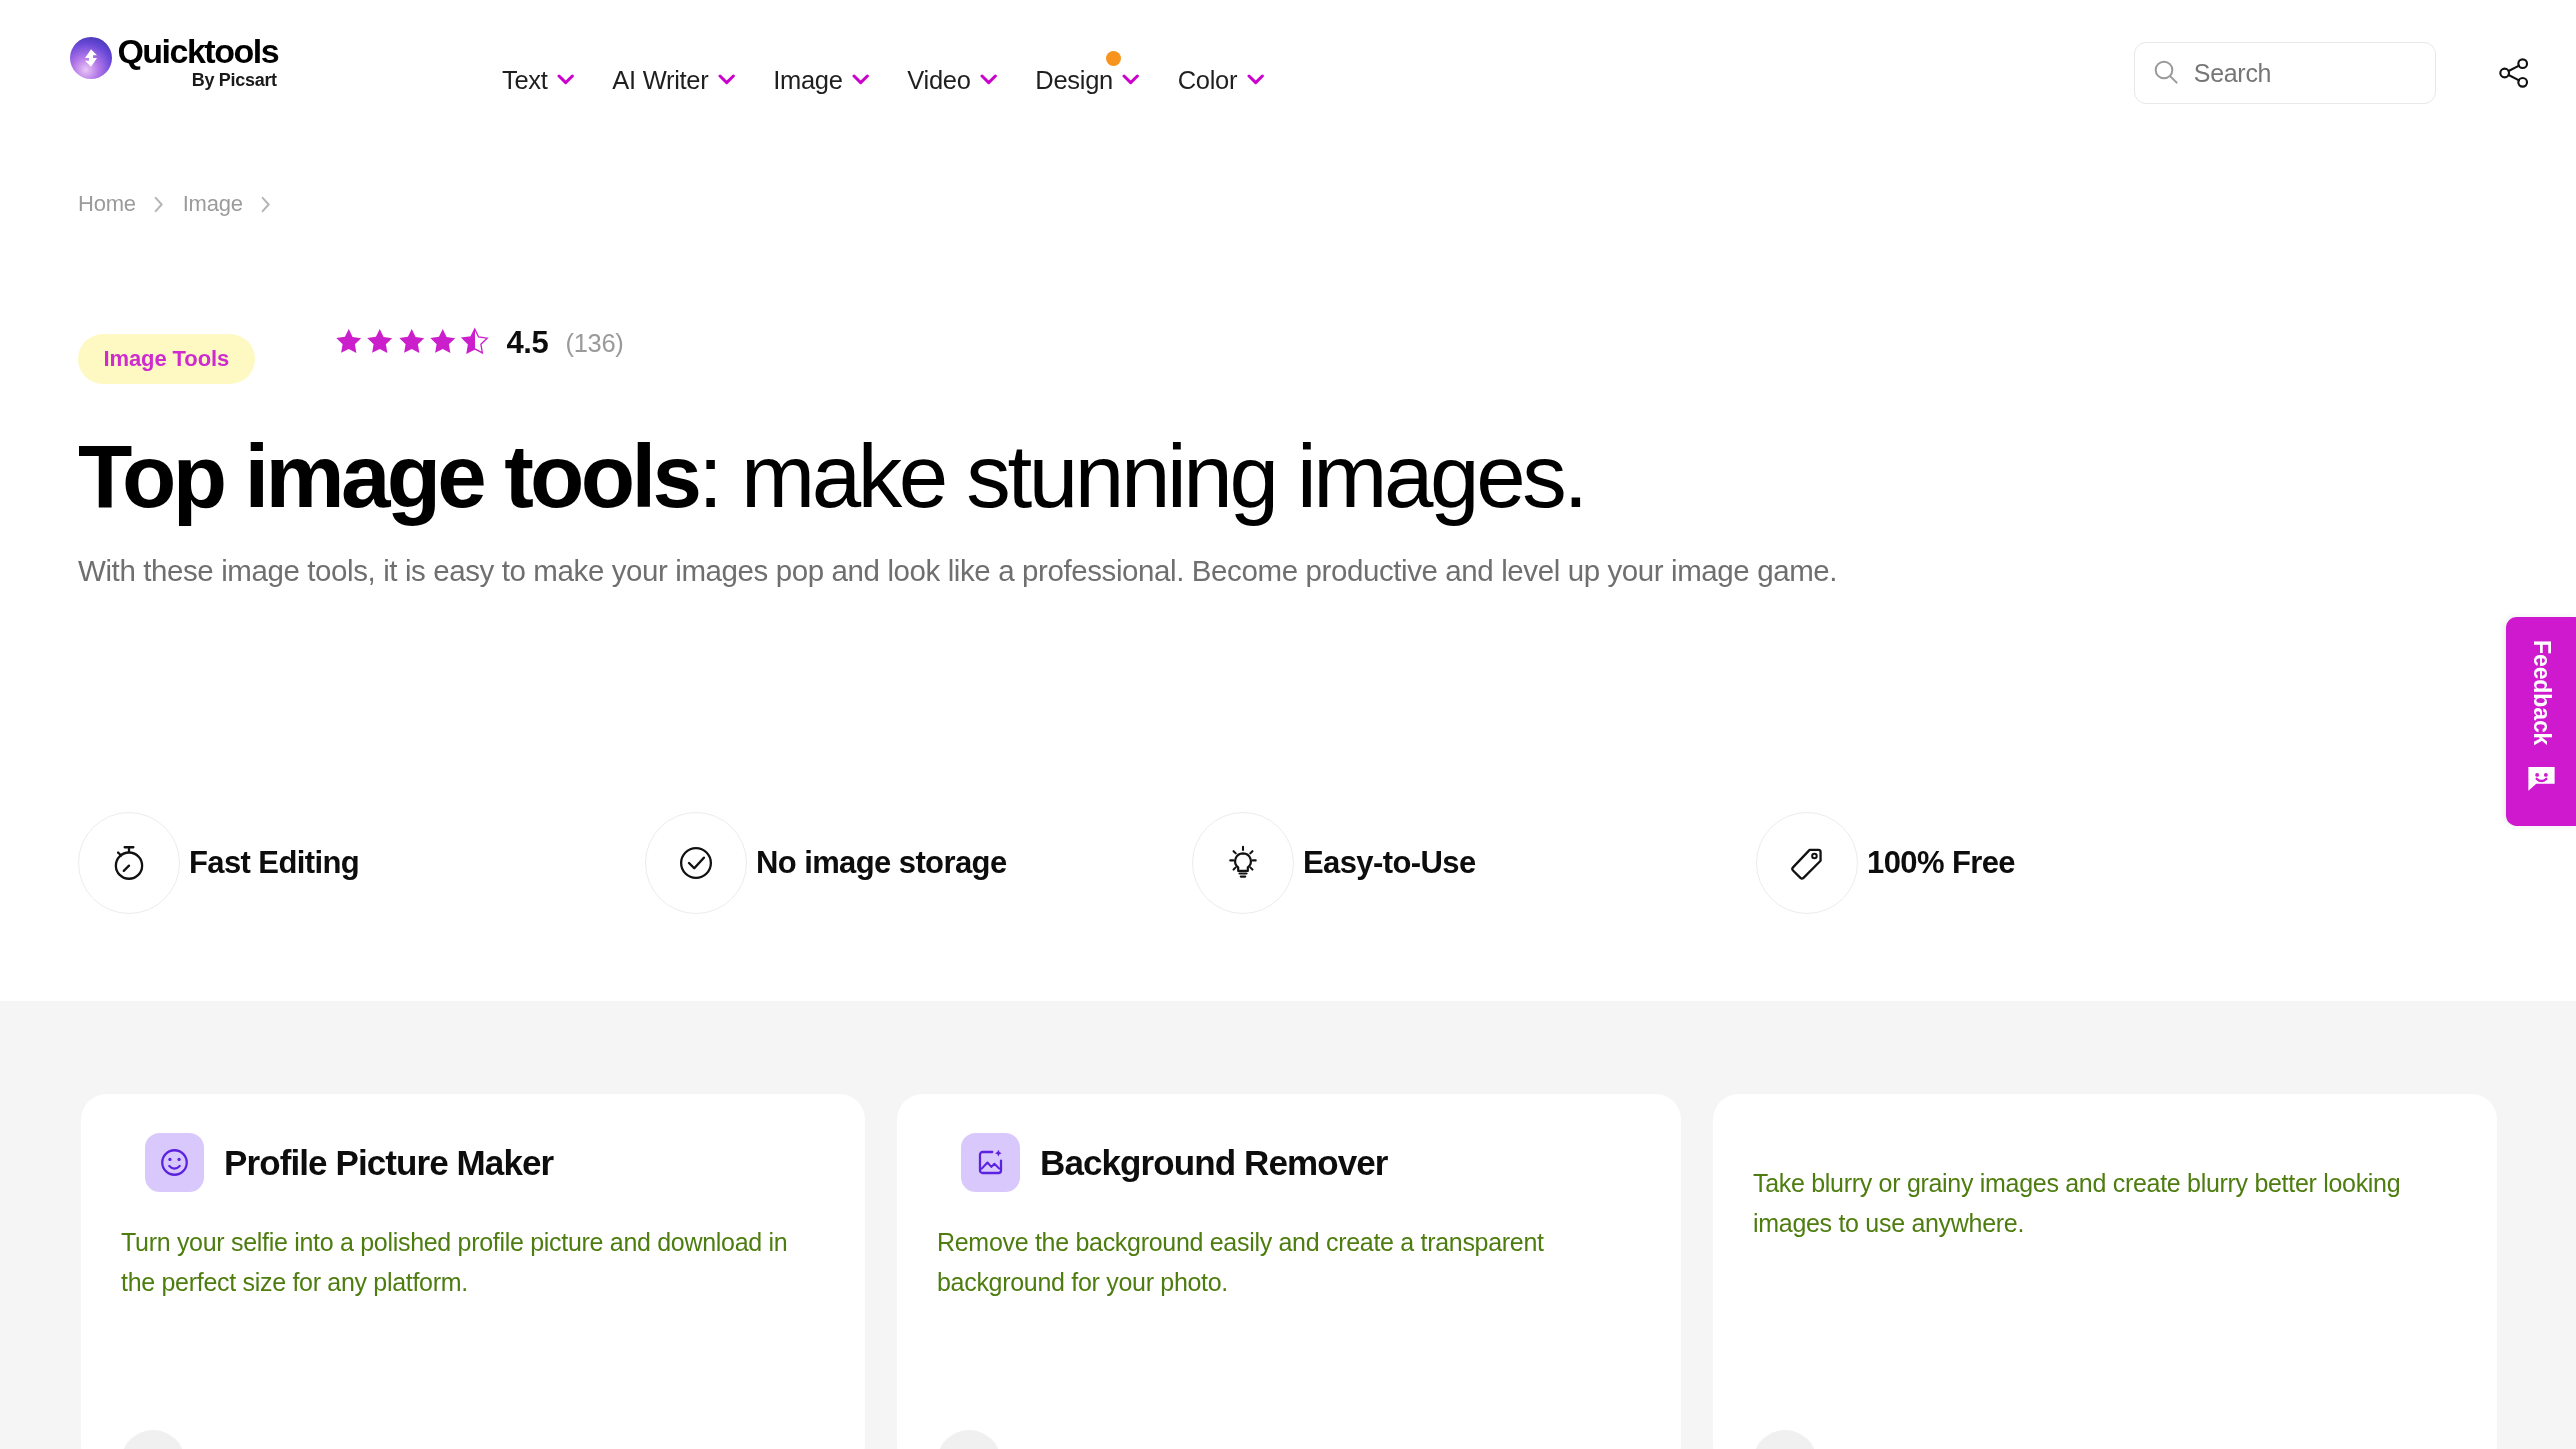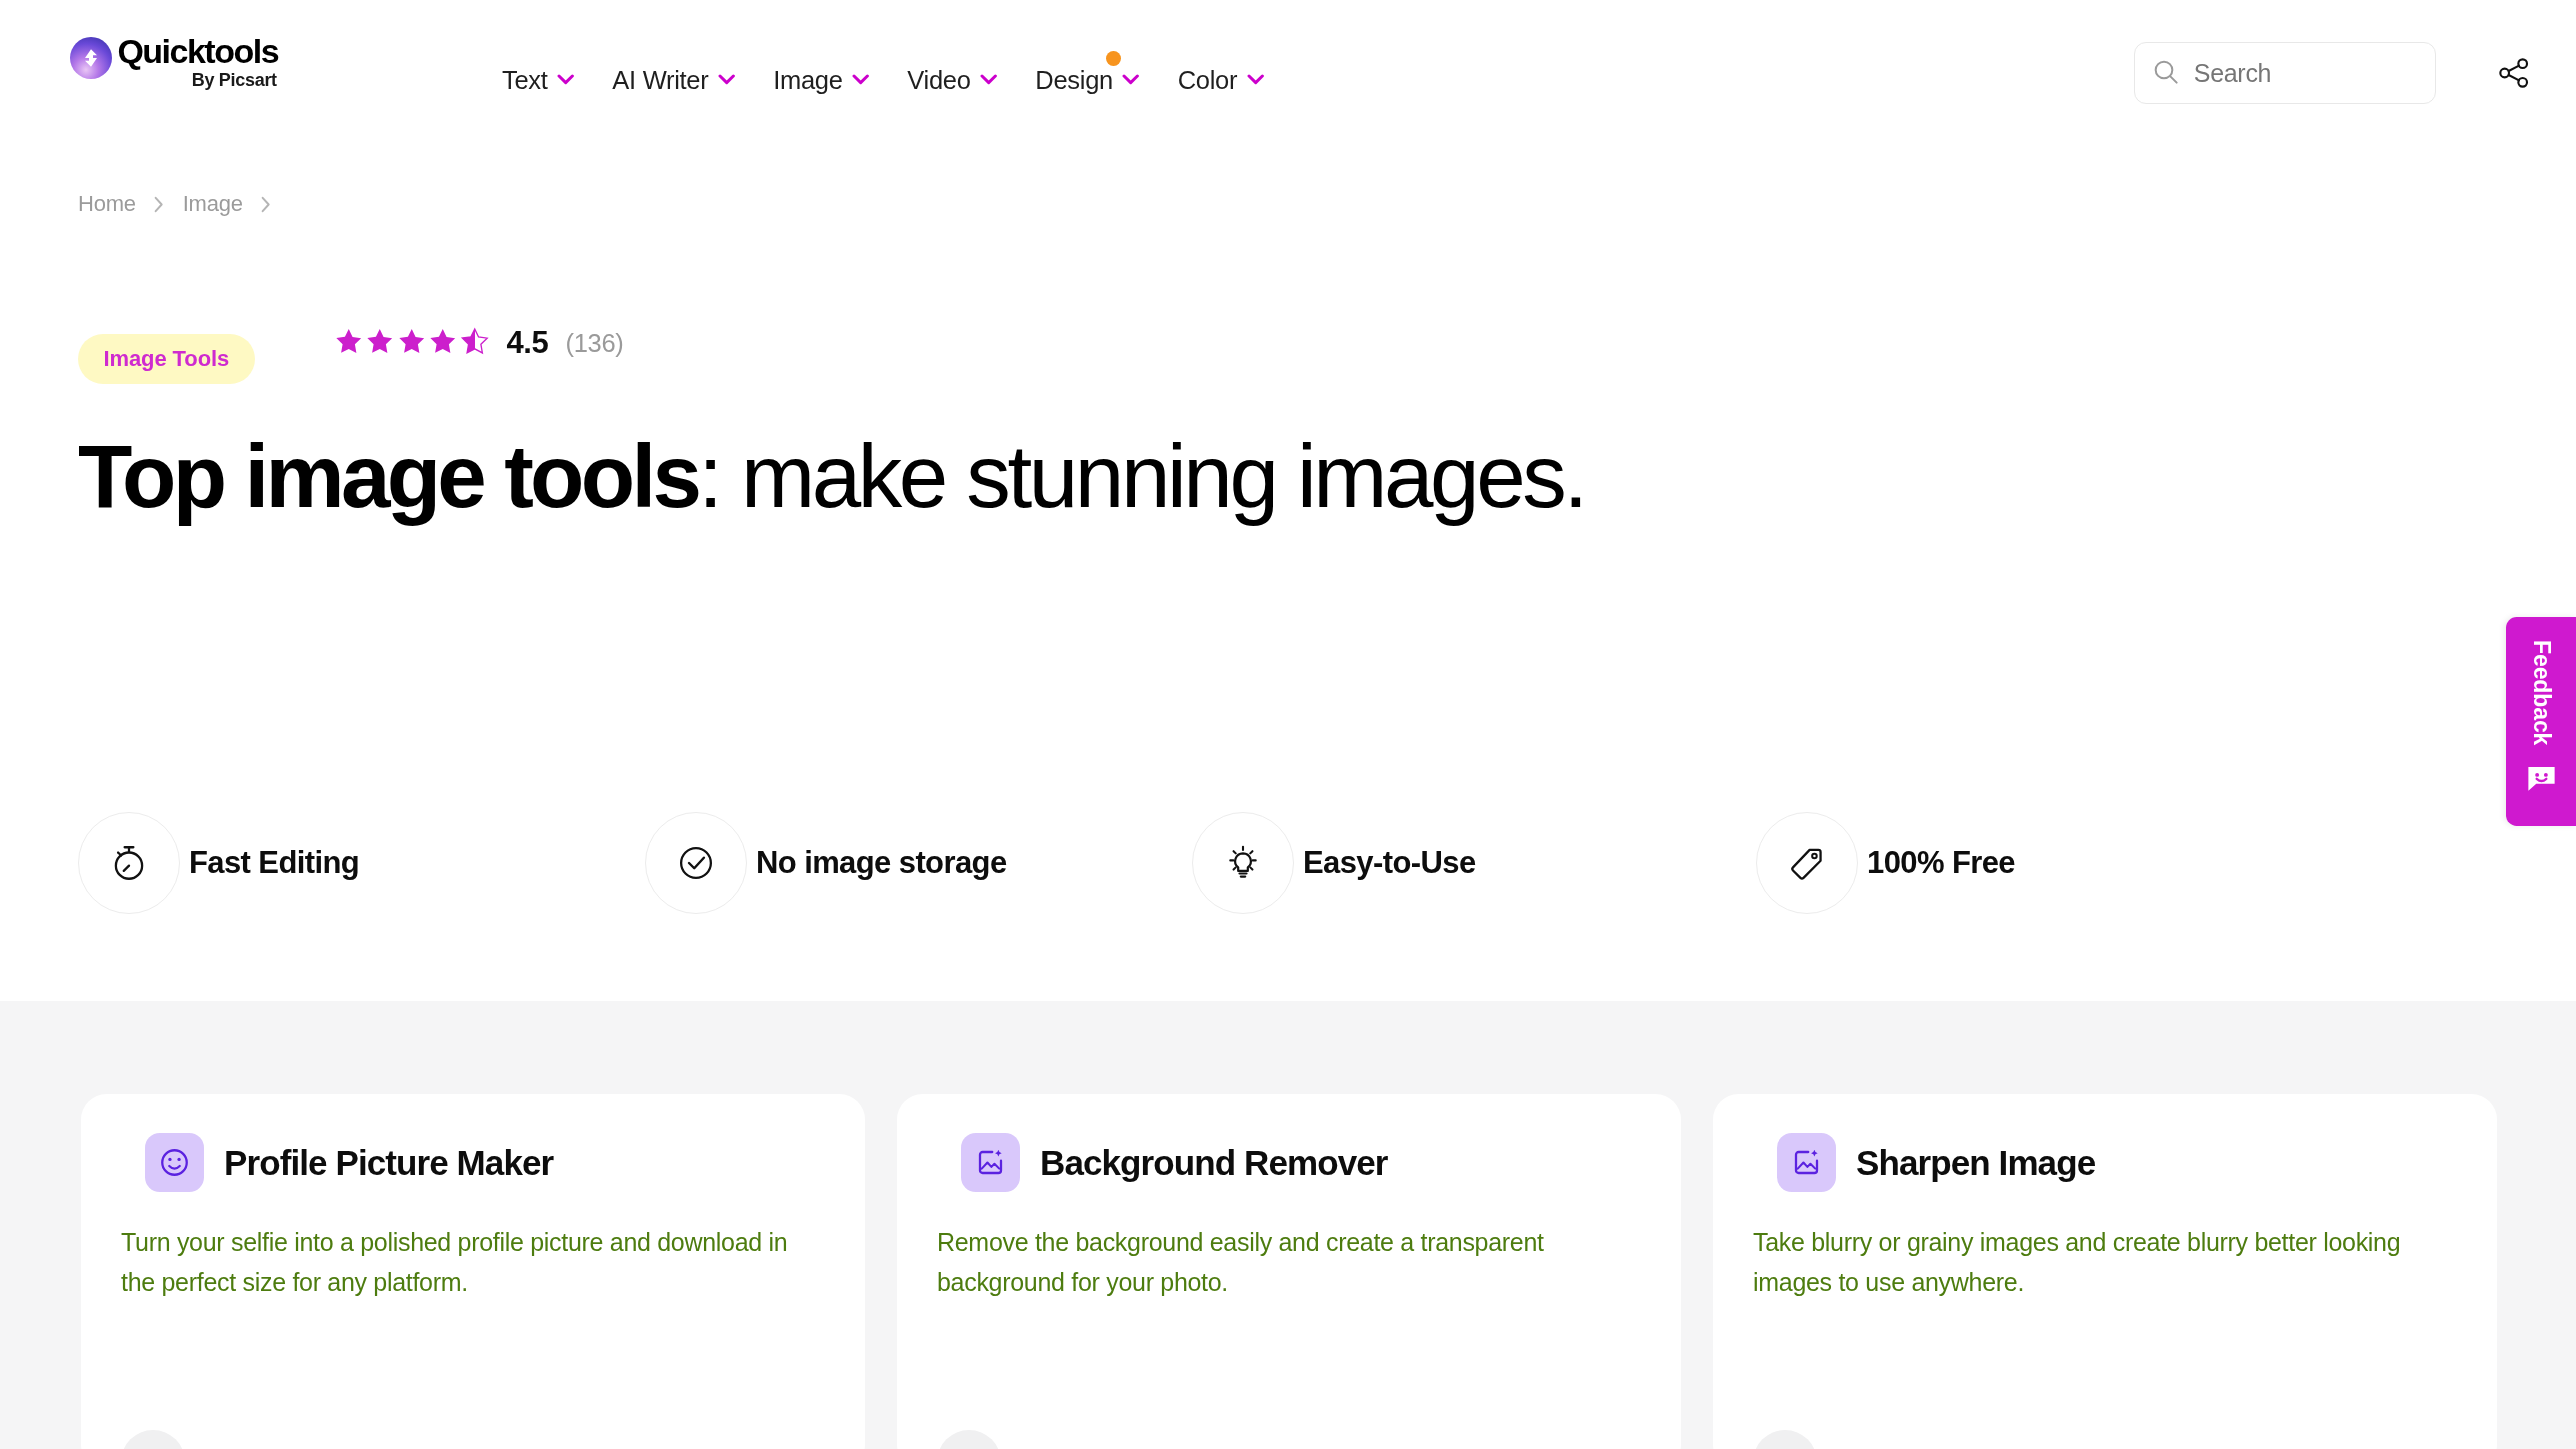--- a/index.html
+++ b/index.html
@@ -514,20 +514,21 @@
             </svg>
           </span>
         </div>
         <span class="rating-value">4.5</span>
         <span class="rating-count">(136)</span>
       </div>
     </div>
 
     <h1 class="hero-title"><span class="strong">Top image tools</span><span>: make stunning images.</span></h1>
 
+    <p class="hero-sub">With these image tools, it is easy to make your images pop and look like a professional. Become productive and level up your image game.</p>
 
   </div>
 
   <div class="features">
 
     <div class="feature">
       <div class="feature-icon">
         <svg width="42" height="42" viewBox="0 0 48 48" fill="none">
           <circle cx="24" cy="27" r="15" stroke="#111" stroke-width="2.6"></circle>
           <path d="M19 6 h10" stroke="#111" stroke-width="2.6" stroke-linecap="round"></path>
@@ -617,30 +618,20 @@
         <div class="tool-desc">Remove the background easily and create a transparent background for your photo.</div>
         <div class="tool-arrow">
           <svg width="29.5" height="29.5" viewBox="0 0 32 32" fill="none">
             <path d="M8 16 h15" stroke="#6e6e6e" stroke-width="2.6" stroke-linecap="round"></path>
             <path d="M17 10 l6 6 -6 6" stroke="#6e6e6e" stroke-width="2.6" stroke-linecap="round" stroke-linejoin="round"></path>
           </svg>
         </div>
       </div>
 
       <div class="tool-card">
-        <div class="tool-head">
-          <div class="tool-icon">
-            <svg width="35" height="35" viewBox="0 0 40 40" fill="none">
-              <path d="M8 11 a3 3 0 0 1 3 -3 h11 M32 18 v11 a3 3 0 0 1 -3 3 h-18 a3 3 0 0 1 -3 -3 v-18" stroke="#5B22E0" stroke-width="2.6" stroke-linecap="round" fill="none"></path>
-              <path d="M10 27 l6.5 -7 4.5 5 3.5 -3.5 5.5 5.5" stroke="#5B22E0" stroke-width="2.4" stroke-linecap="round" stroke-linejoin="round" fill="none"></path>
-              <path d="M29 5.5 l1.2 2.6 2.6 1.2 -2.6 1.2 -1.2 2.6 -1.2 -2.6 -2.6 -1.2 2.6 -1.2 z" fill="#5B22E0"></path>
-            </svg>
-          </div>
-          <div class="tool-title">Sharpen Image</div>
-        </div>
         <div class="tool-desc">Take blurry or grainy images and create blurry better looking images to use anywhere.</div>
         <div class="tool-arrow">
           <svg width="29.5" height="29.5" viewBox="0 0 32 32" fill="none">
             <path d="M8 16 h15" stroke="#6e6e6e" stroke-width="2.6" stroke-linecap="round"></path>
             <path d="M17 10 l6 6 -6 6" stroke="#6e6e6e" stroke-width="2.6" stroke-linecap="round" stroke-linejoin="round"></path>
           </svg>
         </div>
       </div>
 
     </div>

